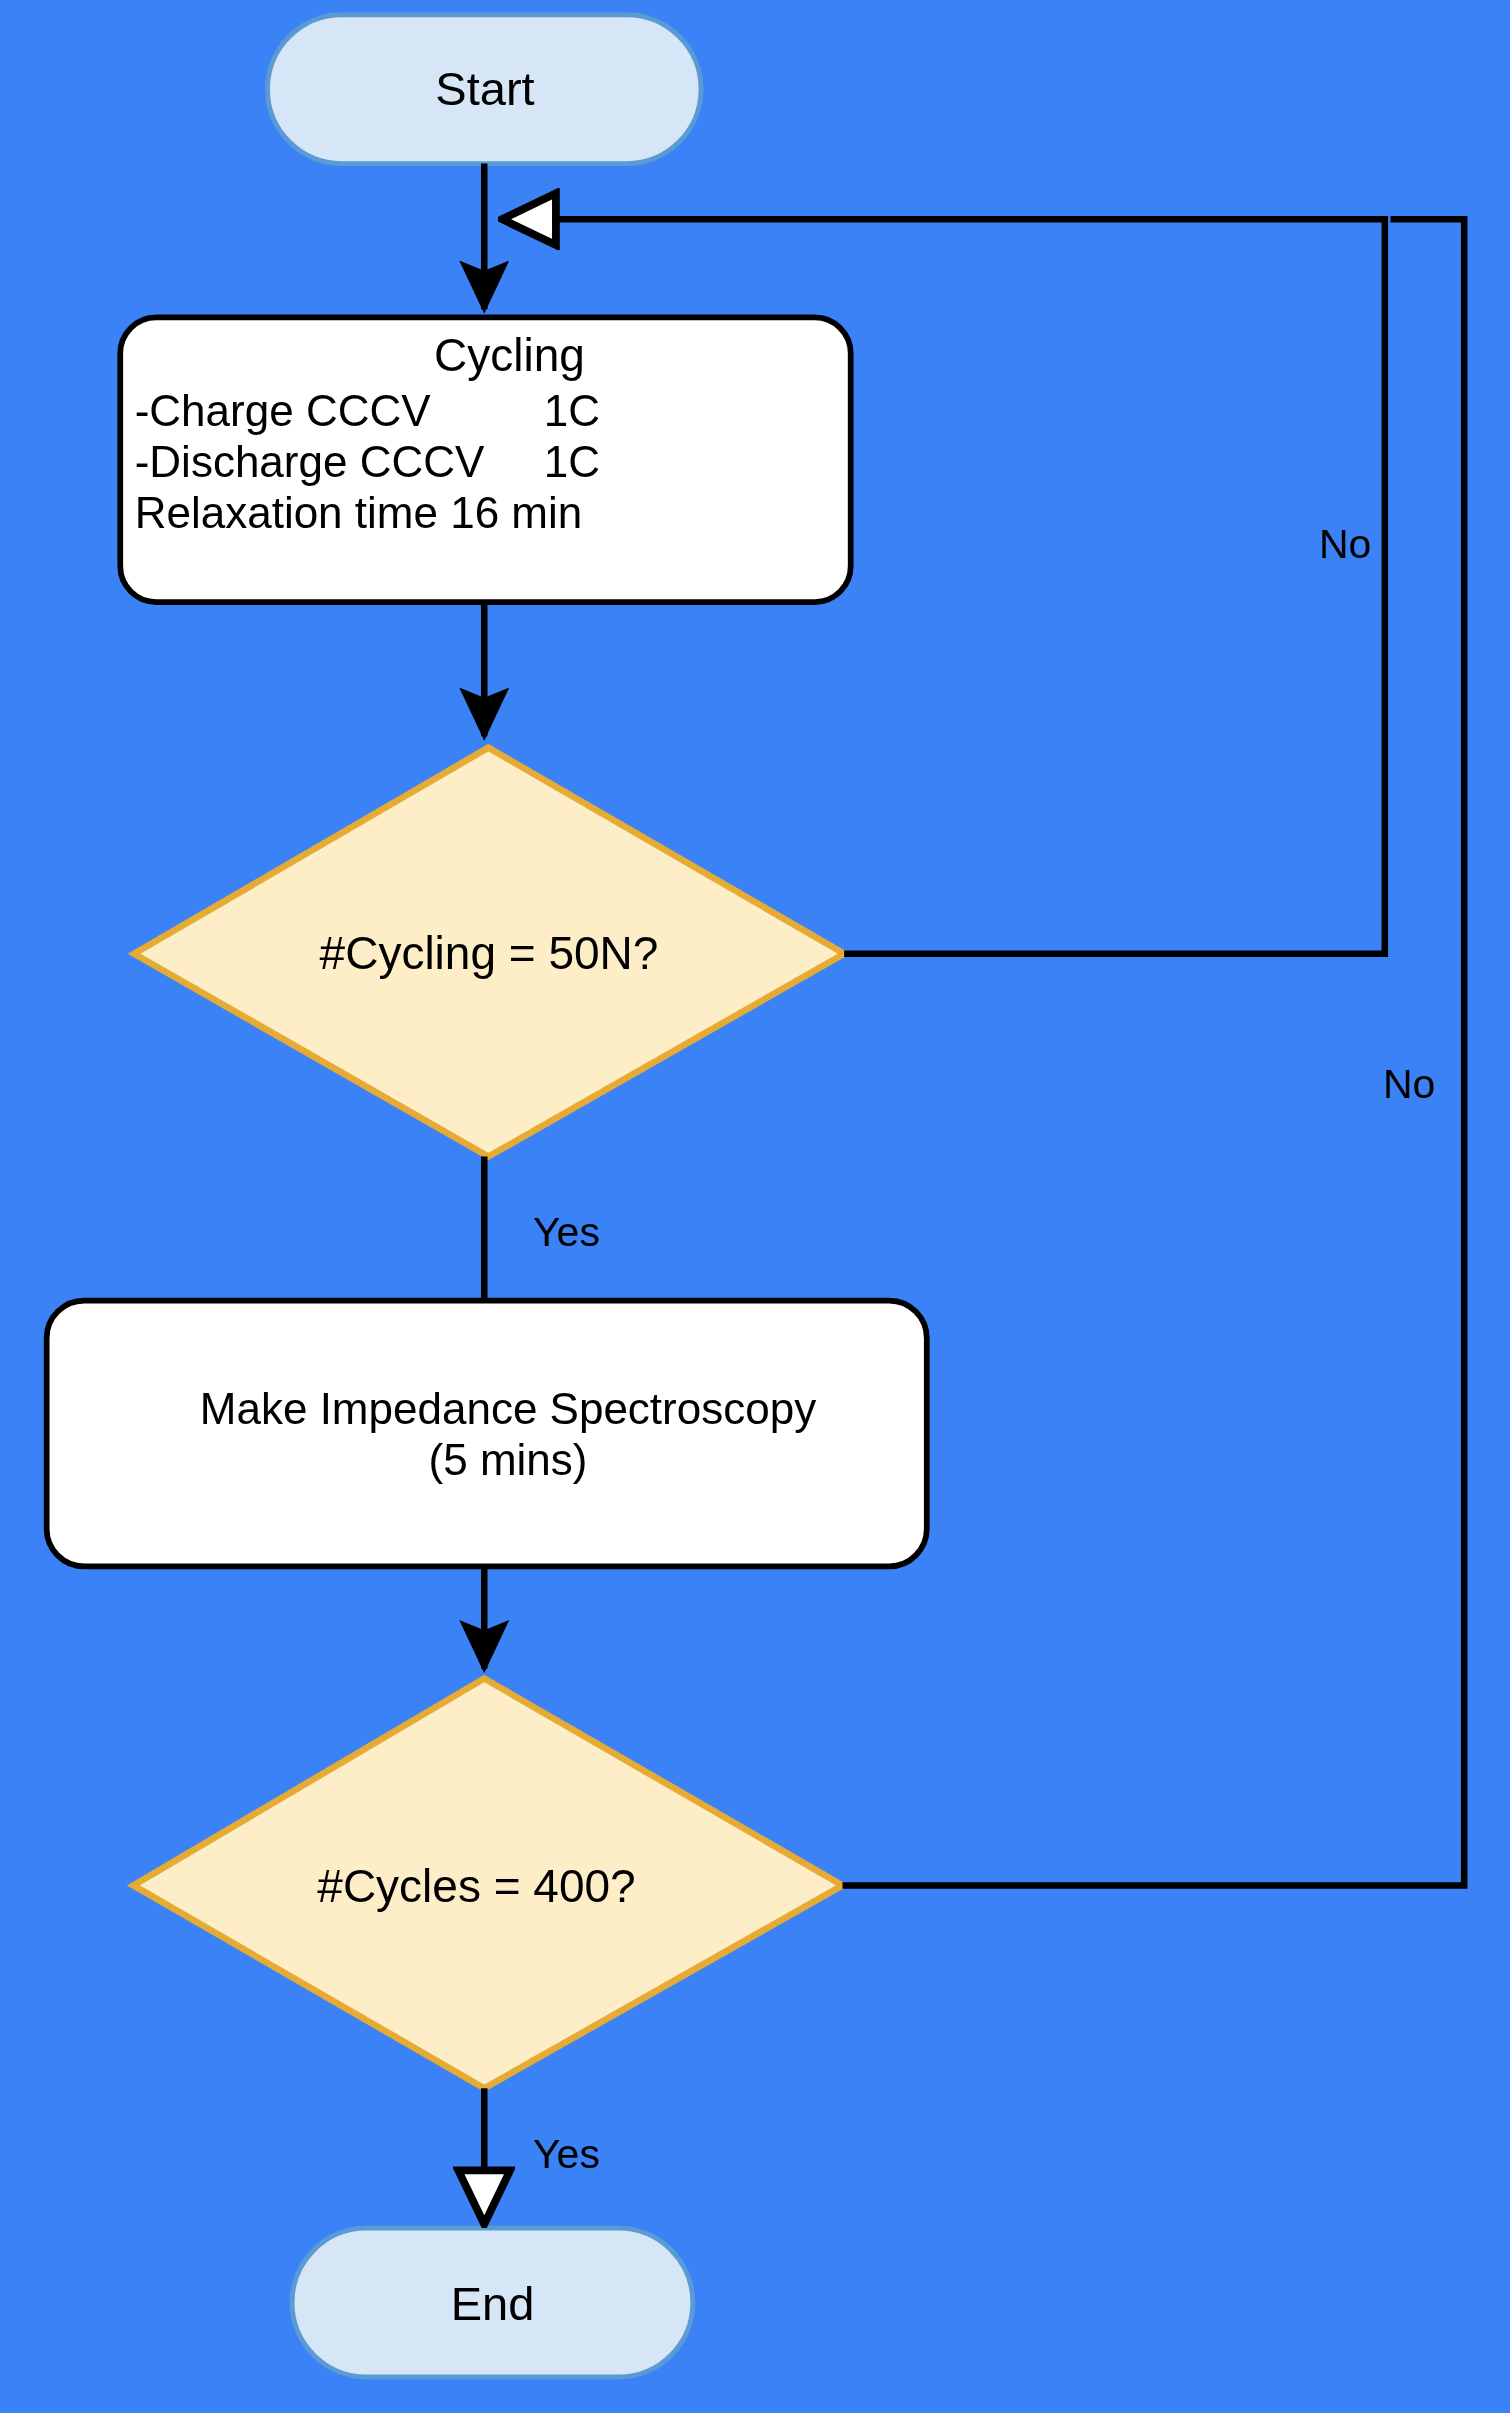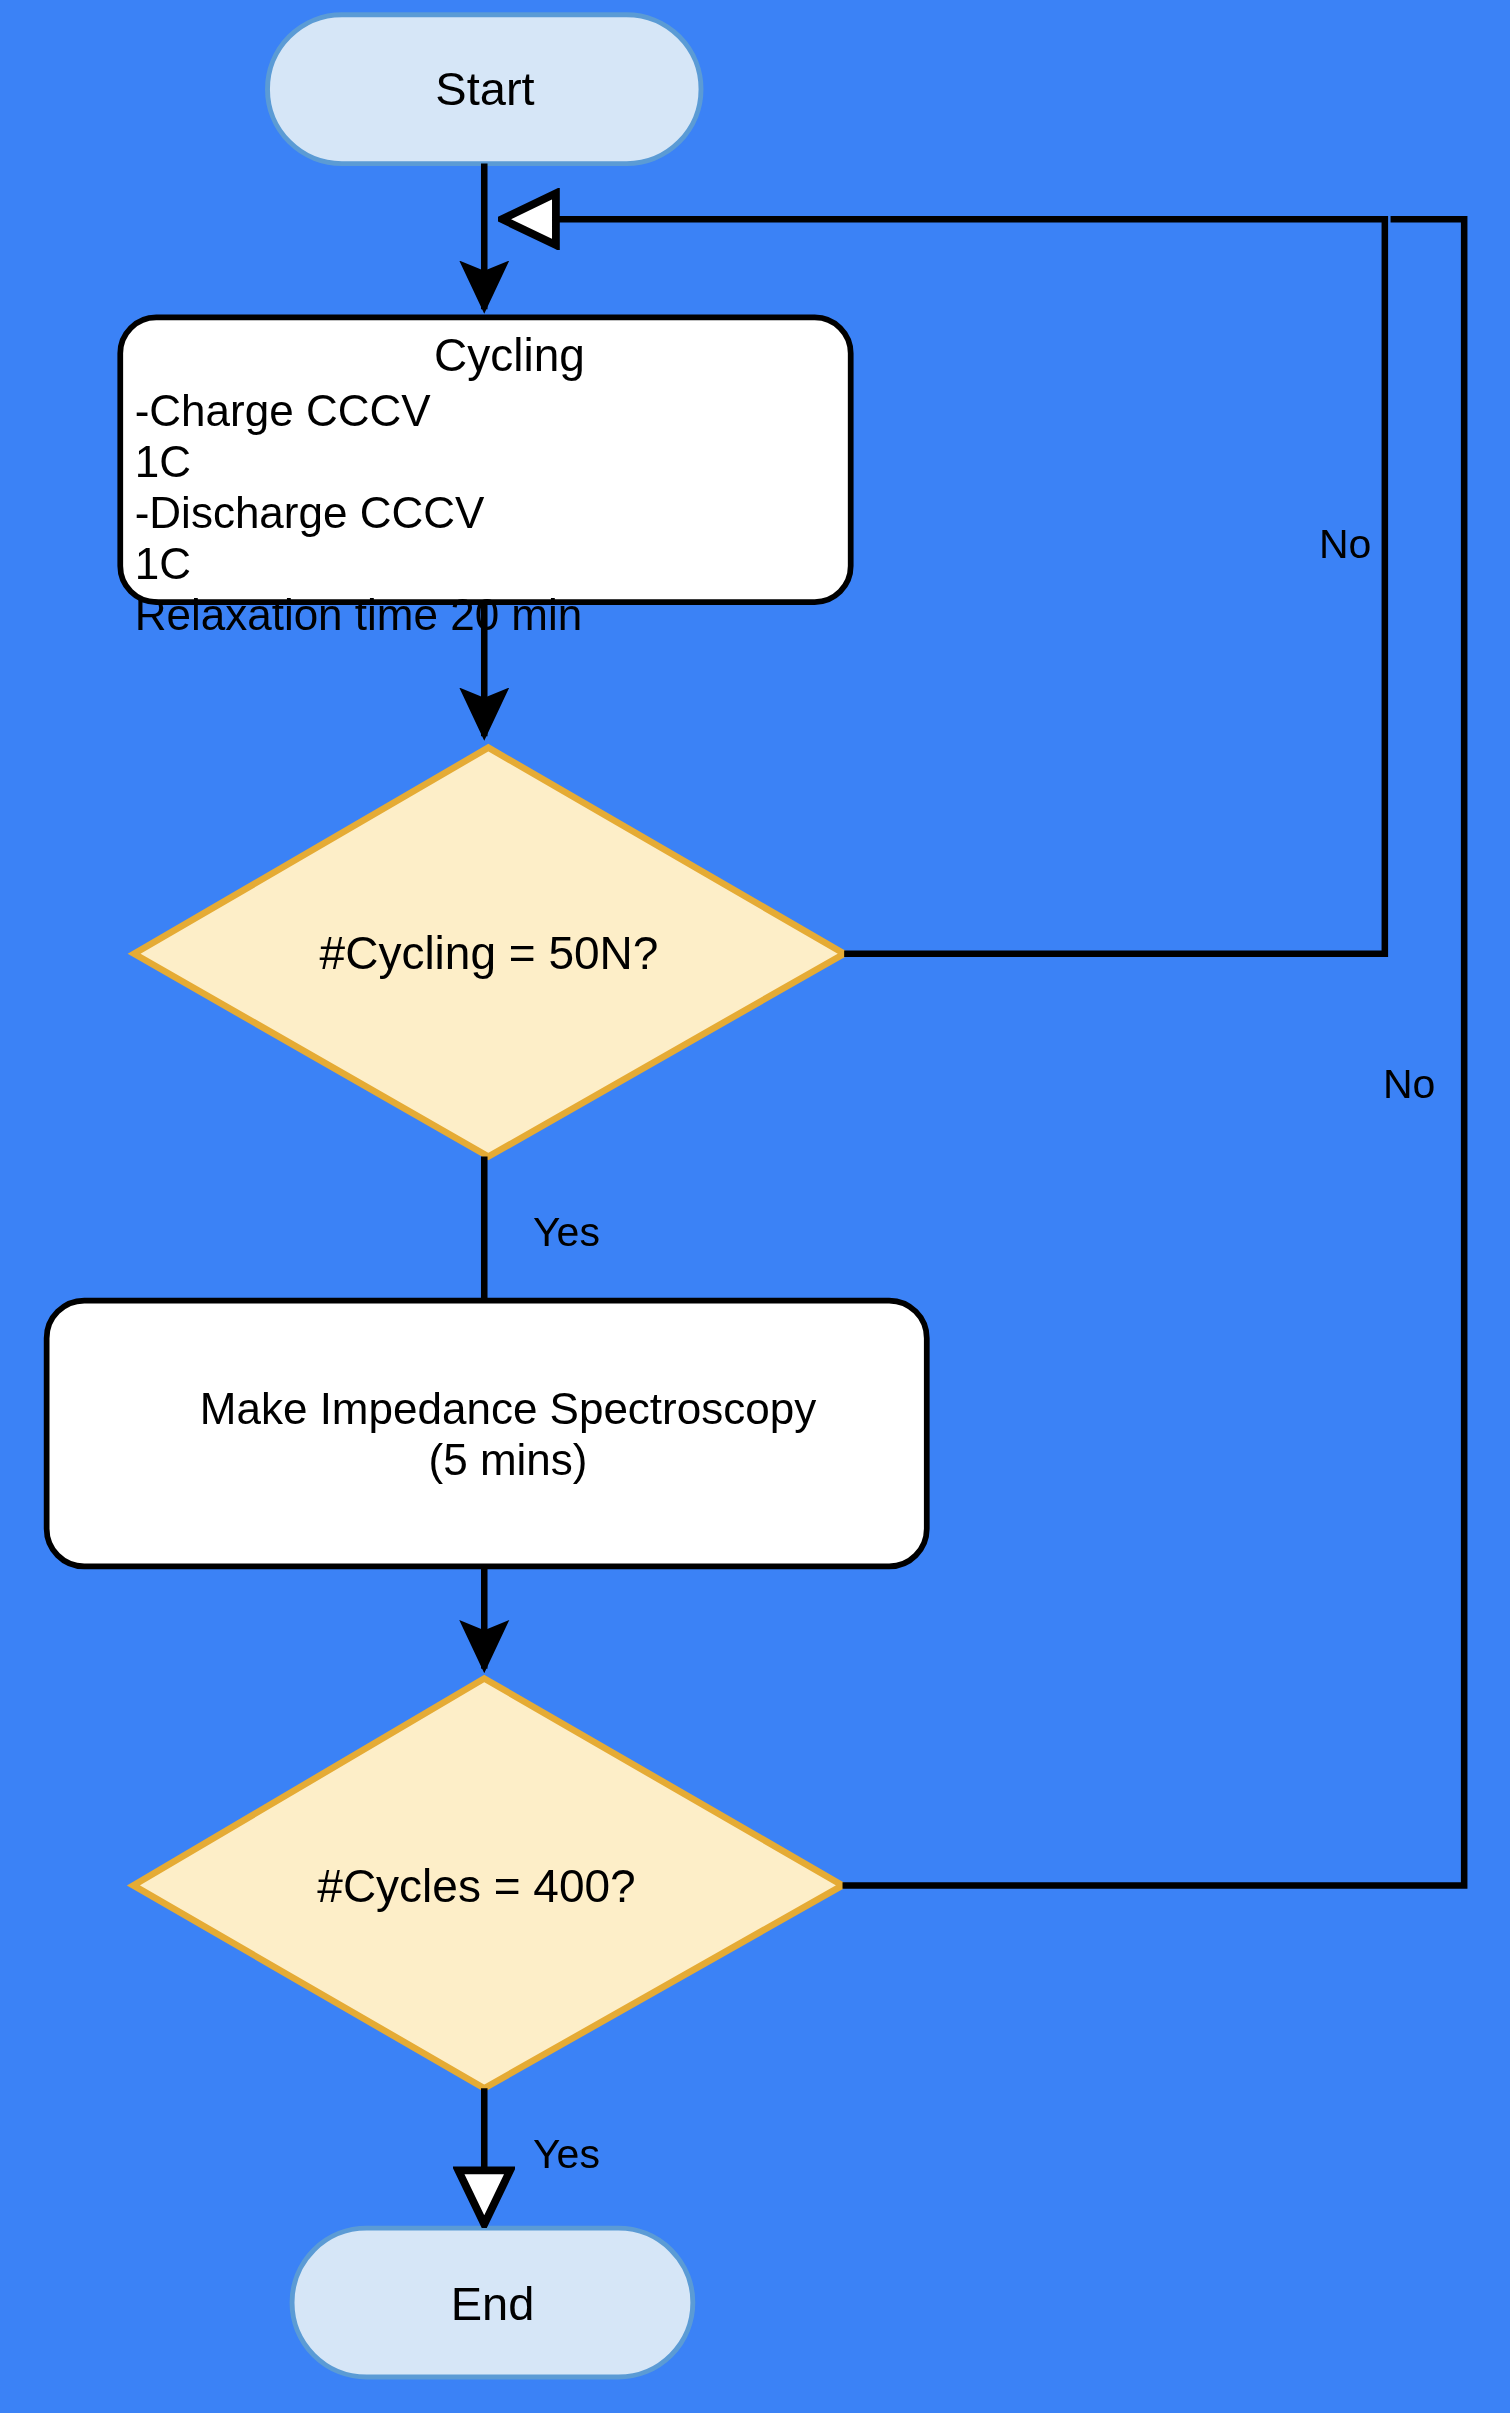--- a/index.html
+++ b/index.html
@@ -62,21 +62,21 @@
   }
   .cycling-rows {
     display: block;
     text-align: left;
     width: 100%;
     padding-left: 14.7px;
     box-sizing: border-box;
   }
   .cyc-row {
     display: flex;
-    flex-direction: column;
+    flex-direction: row;
     align-items: baseline;
     font-size: 44px;
     line-height: 1.16;
   }
   .cyc-row .cyc-key { display: inline-block; }
   .cyc-row .cyc-val { display: inline-block; }
   .cyc-row.r1 .cyc-key { width: 409px; }
   .cyc-row.r2 .cyc-key { width: 409px; }
 </style>
 </head>
@@ -131,21 +131,21 @@
     <div class="cycling-rows">
       <div class="cyc-row r1">
         <span class="cyc-key">-Charge CCCV</span>
         <span class="cyc-val">1C</span>
       </div>
       <div class="cyc-row r2">
         <span class="cyc-key">-Discharge CCCV</span>
         <span class="cyc-val">1C</span>
       </div>
       <div class="cyc-row r3">
-        <span class="cyc-key" style="width:auto;">Relaxation time 20 min</span>
+        <span class="cyc-key" style="width:auto;">Relaxation time 16 min</span>
       </div>
     </div>
   </div>
 
   <div class="node-label decision-text" style="left:134px; top:900px; width:710px; height:106px;">
     <span>#Cycling = 50N?</span>
   </div>
 
   <div class="node-label" style="left:47px; top:1301px; width:880px; height:266px;">
     <span class="process-line">Make Impedance Spectroscopy</span>

